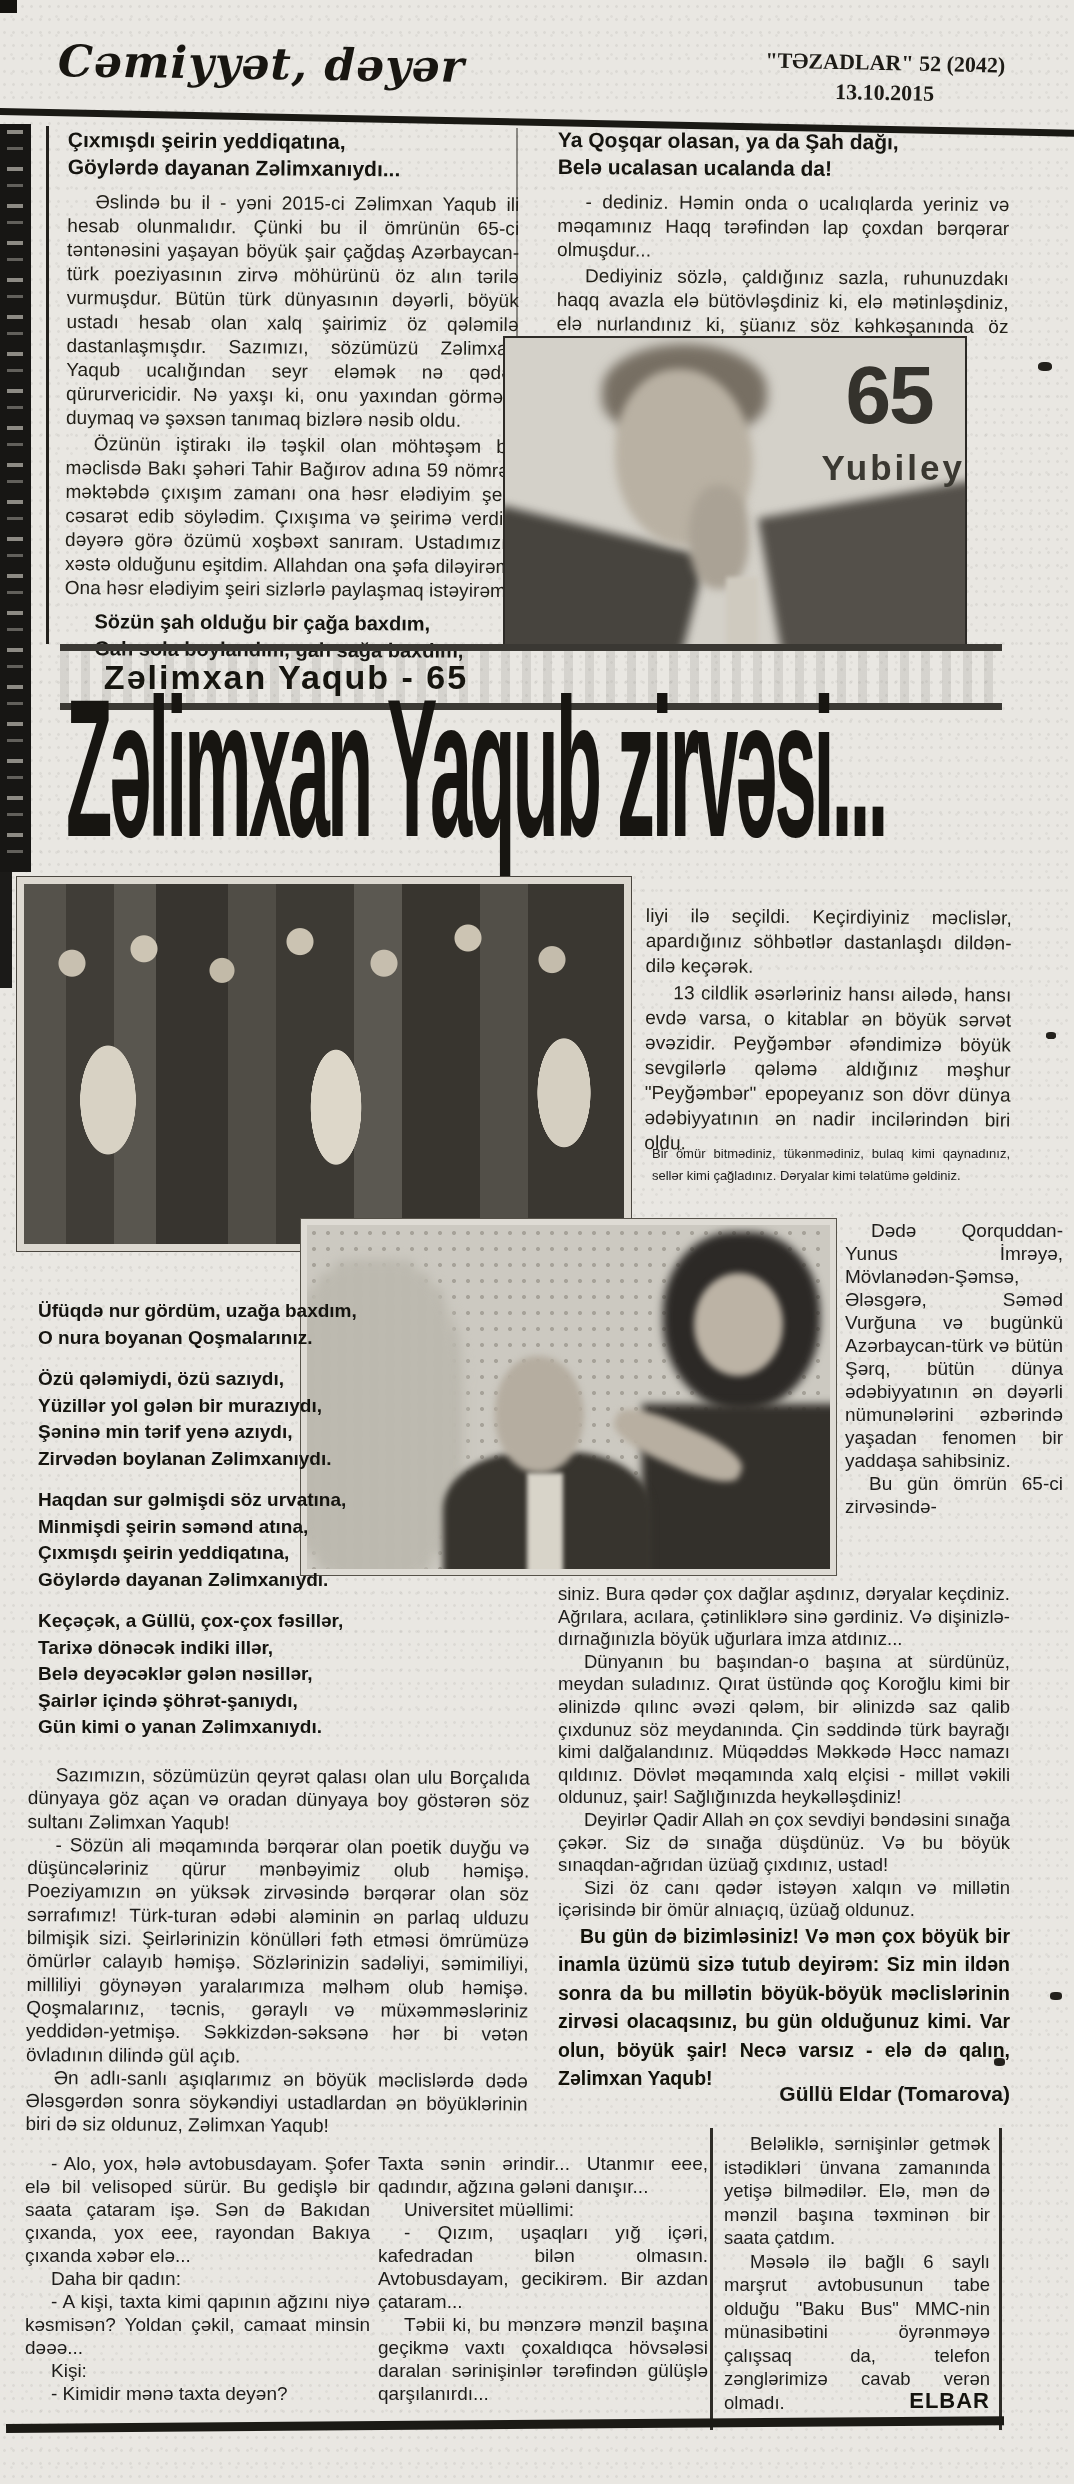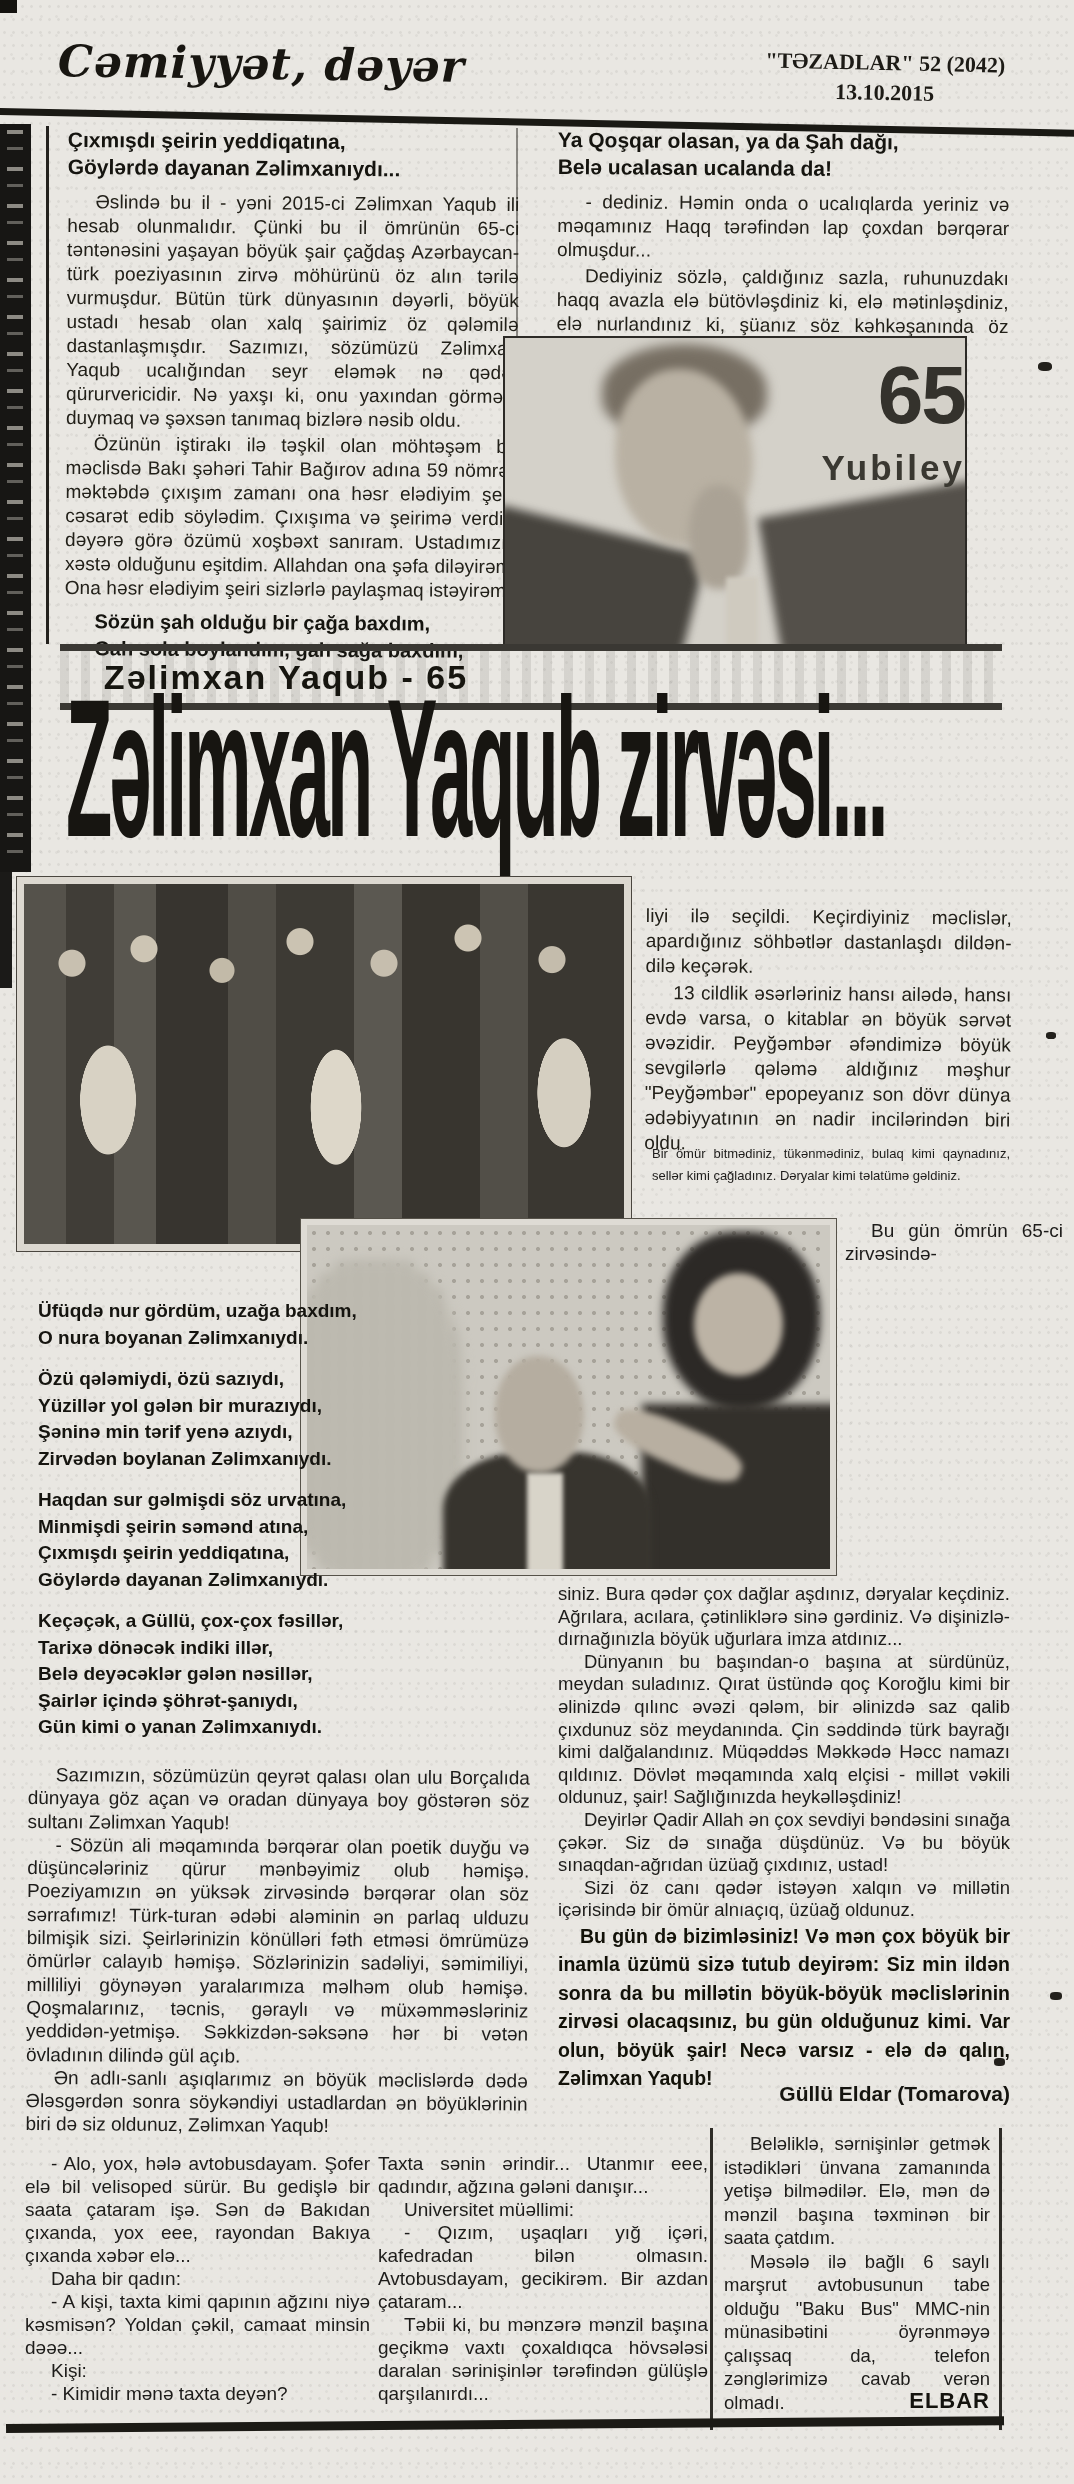--- a/index.html
+++ b/index.html
@@ -39,21 +39,21 @@
   #intro-left .body-txt, #intro-right .body-txt{margin-top:10px;}
   .couplet{margin:8px 0 0 30px;}
   
   #portrait-photo{left:503px; top:336px; width:460px; height:306px; border:2px solid #2c2a26; background:#d4d1c9; overflow:hidden;}
   .p1-hair{position:absolute; left:21%; top:2%; width:36%; height:30%; background:#776f63; border-radius:50% 50% 40% 40%; filter:blur(6px);}
   .p1-face{position:absolute; left:24%; top:10%; width:30%; height:58%; background:#b9b1a3; border-radius:46% 54% 48% 52%; filter:blur(4px);}
   .p1-hand{position:absolute; left:40%; top:48%; width:13%; height:34%; background:#aaa295; border-radius:45%; filter:blur(4px);}
   .p1-suit-l{position:absolute; left:-6%; top:62%; width:46%; height:55%; background:#47443e; transform:rotate(14deg); filter:blur(5px);}
   .p1-suit-r{position:absolute; left:58%; top:52%; width:50%; height:60%; background:#54504a; transform:rotate(-10deg); filter:blur(5px);}
   .p1-tie{position:absolute; left:48%; top:78%; width:7%; height:24%; background:#cfcabf; filter:blur(2px);}
-  #badge-65{position:absolute; left:74%; top:5%; width:26%; text-align:right; font-weight:bold; font-size:82px; line-height:84px; color:#34322c; letter-spacing:-2px;}
+  #badge-65{position:absolute; left:74%; top:5%; width:26%; text-align:left; font-weight:bold; font-size:82px; line-height:84px; color:#34322c; letter-spacing:-2px;}
   #badge-yubiley{position:absolute; left:64%; top:36%; width:36%; text-align:right; font-weight:bold; font-size:35px; color:#3a3831; letter-spacing:3px;}
   
   #banner{left:60px; top:644px; width:942px; height:52px; border-top:7px solid #3a3833; border-bottom:7px solid #3a3833;
     background-image:repeating-linear-gradient(90deg, rgba(70,68,62,0.12) 0 9px, rgba(70,68,62,0) 9px 21px);}
   #banner .label-wrap{position:absolute; left:0; top:0; width:452px; height:100%; display:flex; align-items:center; justify-content:center;}
   #banner .label-wrap span{font-weight:bold; font-size:34px; letter-spacing:2px; color:#16150f;}
   
   #headline{left:26px; top:668px; width:1030px; height:210px; overflow:visible;margin-left:40px;}
   #headline span{display:inline-block; white-space:nowrap; font-weight:bold; font-size:197px; line-height:200px; letter-spacing:-8px; color:#171511; transform:scale(0.385,1); transform-origin:left top;}
   
@@ -185,39 +185,40 @@
   <div class="abs rot05" id="right-col">
     <div class="body-txt just">
       <p class="noindent">liyi ilə seçildi. Keçirdiyiniz məclislər, apardığınız söhbətlər dastanlaşdı dildən-dilə keçərək.</p>
       <p>13 cildlik əsərləriniz hansı ailədə, hansı evdə varsa, o kitablar ən böyük sərvət əvəzidir. Peyğəmbər əfəndimizə böyük sevgilərlə qələmə aldığınız məşhur "Peyğəmbər" epopeyanız son dövr dünya ədəbiyyatının ən nadir incilərindən biri oldu.</p>
     </div>
   </div>
   <div class="abs just" id="rc-p3">
     <p>Bir ömür bitmədiniz, tükənmədiniz, bulaq kimi qaynadınız, sellər kimi çağladınız. Dəryalar kimi təlatümə gəldiniz.</p>
   </div>
   <div class="abs just" id="narrow-col">
+    <p>Dədə Qorquddan-Yunus İmrəyə, Mövlanədən-Şəmsə, Ələsgərə, Səməd Vurğuna və bugünkü Azərbaycan-türk və bütün Şərq, bütün dünya ədəbiyyatının ən dəyərli nümunələrini əzbərində yaşadan fenomen bir yaddaşa sahibsiniz.</p>
     <p>Bu gün ömrün 65-ci zirvəsində-</p>
   </div>
 
   <div class="abs" id="couple-photo">
     <div class="content">
       <div class="c-flower"></div>
       <div class="c-woman-hair"></div>
       <div class="c-woman-face"></div>
       <div class="c-woman-top"></div>
       <div class="c-woman-arm"></div>
       <div class="c-man-suit"></div>
       <div class="c-man-head"></div>
       <div class="c-man-shirt"></div>
     </div>
   </div>
 
   <div class="abs" id="poem">
     <div class="verse">Üfüqdə nur gördüm, uzağa baxdım,
-O nura boyanan Zəlimxanıydı.</div>
+O nura boyanan Qoşmalarınız.</div>
     <div class="verse">Özü qələmiydi, özü sazıydı,
 Yüzillər yol gələn bir murazıydı,
 Şəninə min tərif yenə azıydı,
 Zirvədən boylanan Zəlimxanıydı.</div>
     <div class="verse">Haqdan sur gəlmişdi söz urvatına,
 Minmişdi şeirin səmənd atına,
 Çıxmışdı şeirin yeddiqatına,
 Göylərdə dayanan Zəlimxanıydı.</div>
     <div class="verse">Keçəçək, a Güllü, çox-çox fəsillər,
 Tarixə dönəcək indiki illər,

